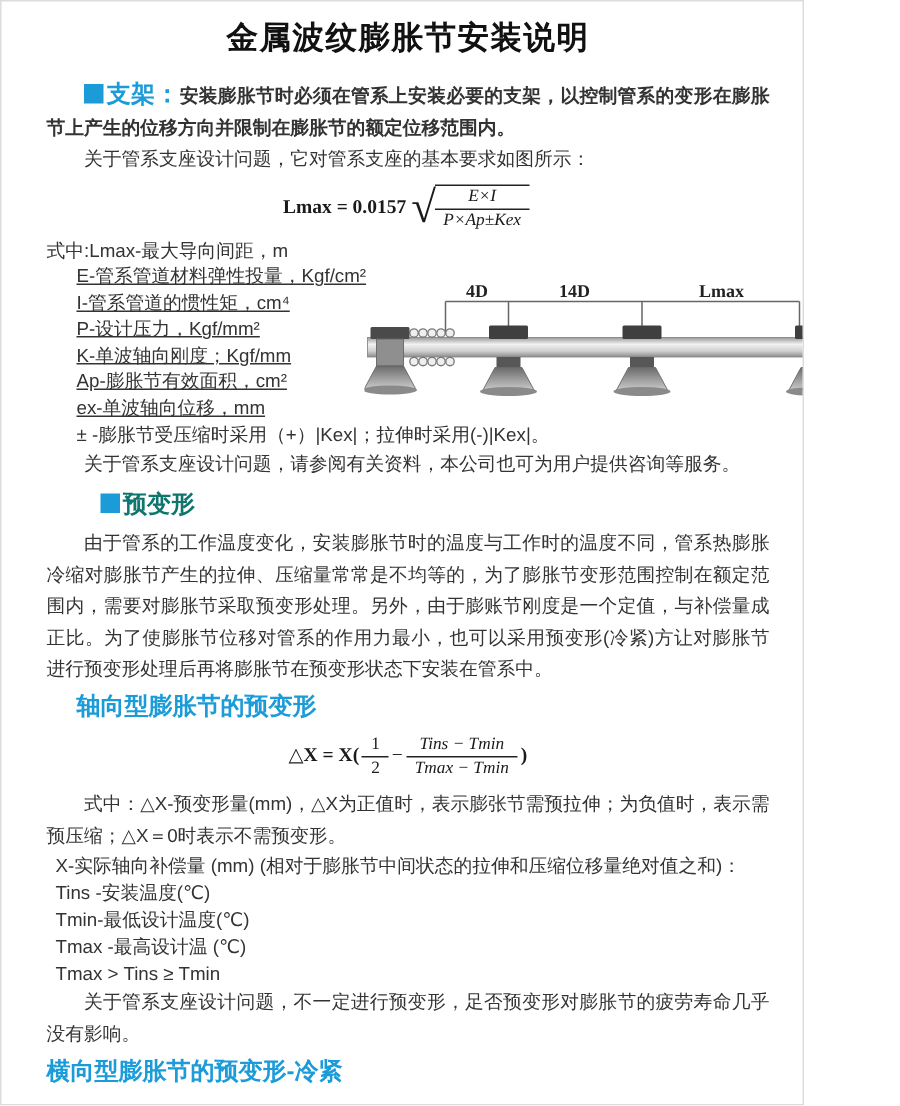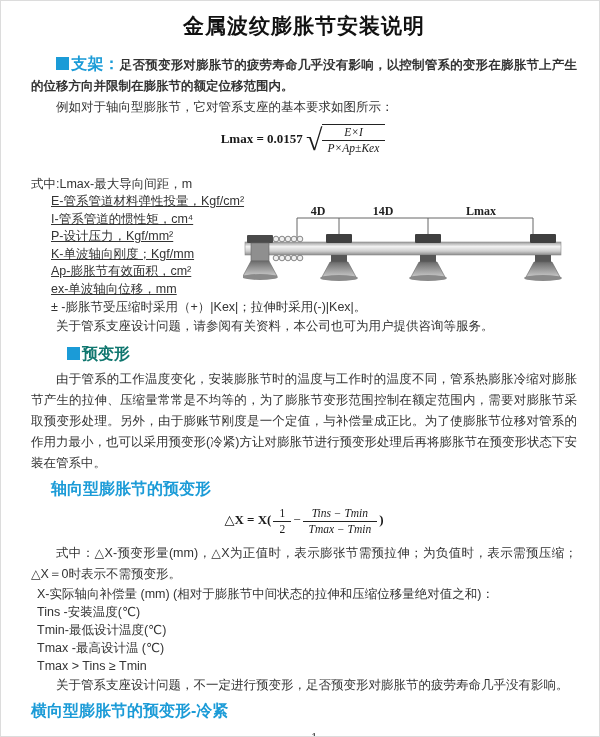--- a/index.html
+++ b/index.html
@@ -1,17 +1,17 @@
 <!DOCTYPE html>
 <html><head>
 <meta charset="utf-8">
 <style>
   html,body{margin:0;padding:0;background:#fff;}
   .page{
-    width:600px;height:737px;box-sizing:border-box;
+    width:536px;height:737px;box-sizing:border-box;
     border:1px solid #dcdcdc;background:#fff;
     padding:10px 22px 0 30px;overflow:hidden;
     font-family:"Liberation Sans","DejaVu Sans",sans-serif;
     color:#333;position:relative;
   }
   h1.doc-title{font-size:21px;line-height:26px;text-align:center;
     margin:2px 0 14px;color:#111;font-weight:bold;letter-spacing:1px;}
   p.body{font-size:12.5px;line-height:21px;margin:0;text-align:justify;}
   .indent{text-indent:2em;}
   .bold{font-weight:bold;}
@@ -30,40 +30,40 @@
   .f-lhs{font-weight:bold;}
   .frac{display:inline-block;vertical-align:middle;text-align:center;
     font-size:11.5px;line-height:1.3;margin:0 2px;}
   .frac .num{display:block;padding:0 6px;}
   .frac .den{display:block;border-top:1px solid #222;padding:0 6px;}
   .frac.ital{font-style:italic;}
   .sqrt-glyph{font-size:30px;line-height:0.9;vertical-align:middle;
     font-weight:400;margin-right:-3px;}
   .rooted{border-top:1.2px solid #222;}
   
-  .vars{position:relative;margin-top:20px;}
+  .vars{position:relative;margin-top:4px;}
   .vline{font-size:12.5px;line-height:17.5px;white-space:nowrap;}
   .vline.sub{margin-left:20px;text-decoration:underline;}
   .pm-line{font-size:12.5px;line-height:18px;margin-left:20px;white-space:nowrap;}
   
   .tline{font-size:12.5px;line-height:18px;margin-left:6px;}
   
   .diagram{position:absolute;left:212px;top:28px;}
   svg text{font-family:"Liberation Serif","DejaVu Serif",serif;}
 </style>
 </head>
 <body>
 
 <div class="page">
 
   <h1 class="doc-title">金属波纹膨胀节安装说明</h1>
 
-  <p class="body indent bold"><span class="sq"></span><span class="sec-head-inline">支架：</span><span>足否预变形对膨胀节的疲劳寿命几乎没有影响，以控制管系的变形在膨胀节上产生的位移方向并限制在膨胀节的额定位移范围内。</span></p>
+  <p class="body indent bold"><span class="sq"></span><span class="sec-head-inline">支架：</span><span>安装膨胀节时必须在管系上安装必要的支架，以控制管系的变形在膨胀节上产生的位移方向并限制在膨胀节的额定位移范围内。</span></p>
 
-  <p class="body indent">例如对于轴向型膨胀节，它对管系支座的基本要求如图所示：</p>
+  <p class="body indent">关于管系支座设计问题，它对管系支座的基本要求如图所示：</p>
 
   <div class="formula-row f1">
     <span class="f-lhs">Lmax = 0.0157</span>
     <span class="sqrt-glyph">√</span><span class="frac ital rooted"><span class="num">E×I</span><span class="den">P×Ap±Kex</span></span>
   </div>
 
   <div class="vars">
     <div class="vline">式中:Lmax-最大导向间距，m</div>
     <div class="vline sub">E-管系管道材料弹性投量，Kgf/cm²</div>
     <div class="vline sub">I-管系管道的惯性矩，cm⁴</div>

